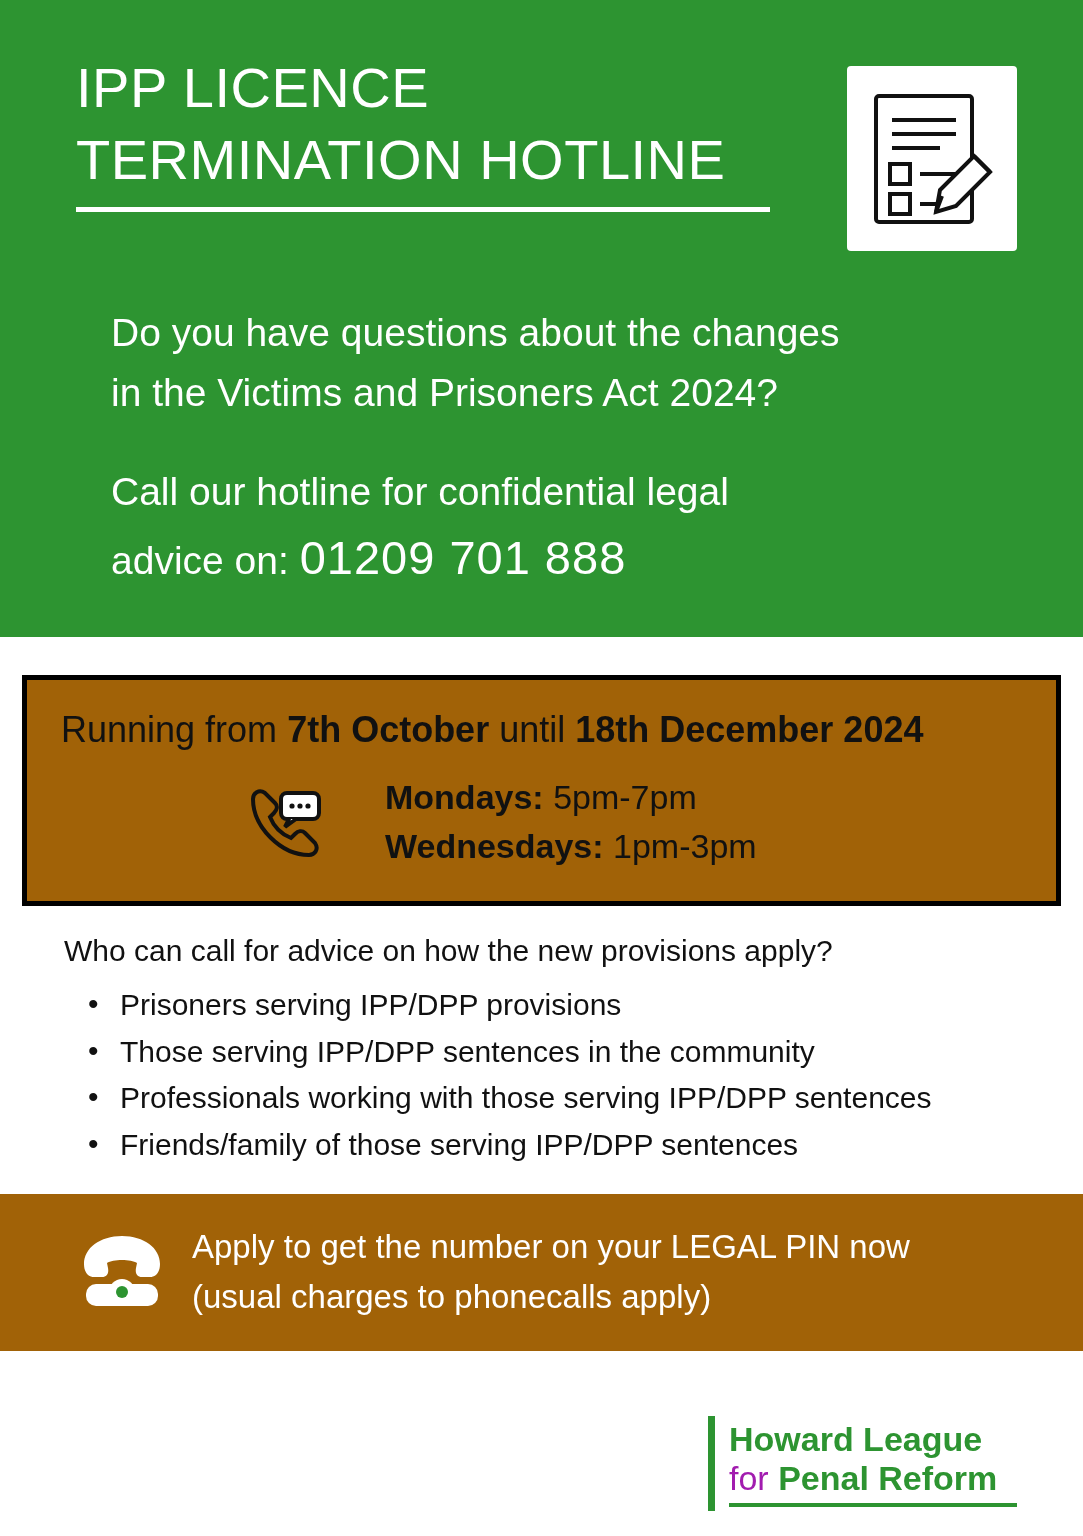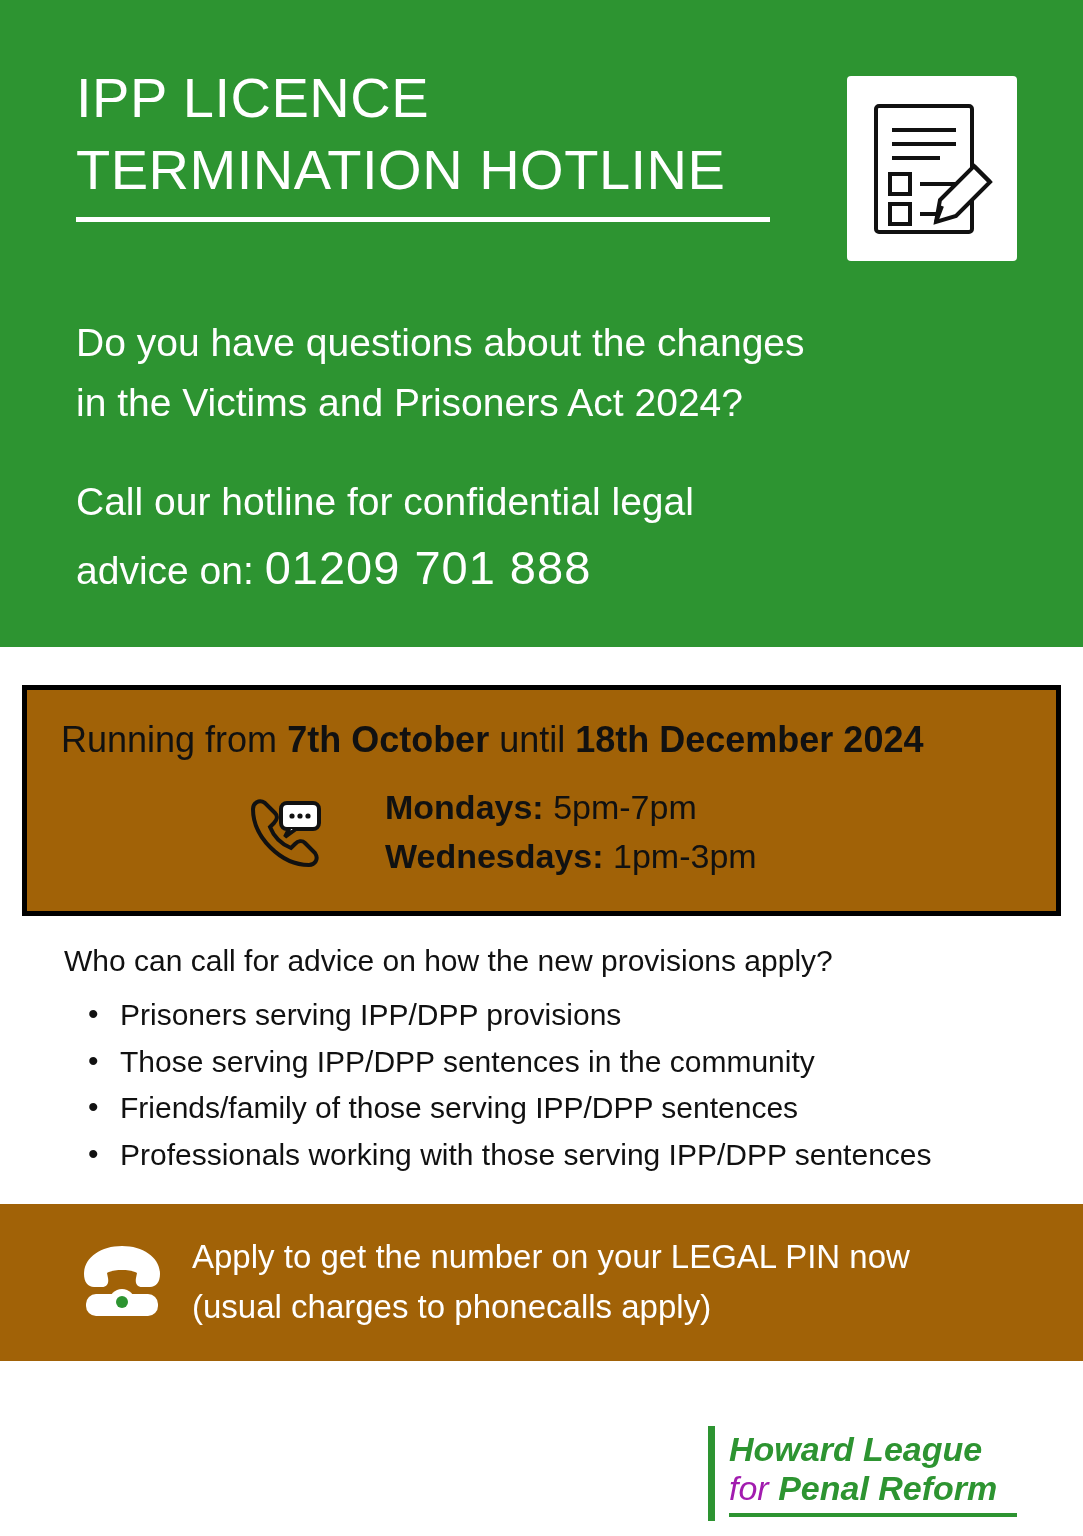--- a/index.html
+++ b/index.html
@@ -25,21 +25,20 @@
   .header-band {
     background: #2d9431;
     padding: 52px 66px 42px 76px;
     position: relative;
     min-height: 618px;
   }
   .title-row {
     display: flex;
     align-items: flex-start;
     justify-content: space-between;
-    margin-top: 10px;
   }
   .title-block {
     max-width: 710px;
   }
   .title-line {
     color: #ffffff;
     font-size: 56px;
     line-height: 1.28;
     font-weight: 400;
     letter-spacing: 0.5px;
@@ -58,20 +57,21 @@
     border-radius: 4px;
     flex: 0 0 auto;
     margin-top: 14px;
     display: flex;
     align-items: center;
     justify-content: center;
   }
 
   .header-body {
     margin-top: 52px;
+    margin-left: 35px;
   }
   .header-para {
     color: #ffffff;
     font-size: 39px;
     line-height: 1.55;
     font-weight: 400;
   }
   .header-para.second {
     margin-top: 38px;
   }
@@ -173,21 +173,20 @@
     position: relative;
     background: #ffffff;
   }
   .logo {
     position: absolute;
     right: 66px;
     bottom: 26px;
     border-left: 7px solid #2d9431;
     padding: 4px 0 4px 14px;
     text-align: left;
-    font-style: italic;
   }
   .logo-l1 {
     font-size: 34px;
     font-weight: 700;
     color: #2d9431;
     line-height: 1.15;
     white-space: nowrap;
   }
   .logo-l2 {
     font-size: 34px;
@@ -281,22 +280,22 @@
         </div>
       </div>
     </div>
   </div>
 
   <div class="who-wrap">
     <div class="who-q">Who can call for advice on how the new provisions apply?</div>
     <ul class="who-list">
       <li>Prisoners serving IPP/DPP provisions</li>
       <li>Those serving IPP/DPP sentences in the community</li>
+      <li>Professionals working with those serving IPP/DPP sentences</li>
       <li>Friends/family of those serving IPP/DPP sentences</li>
-      <li>Professionals working with those serving IPP/DPP sentences</li>
     </ul>
   </div>
 
   <div class="apply-band">
     <div class="apply-icon">
       <svg width="92" height="80" viewBox="0 0 92 80" fill="#ffffff">
         <path d="M46 4 C24 4 8 16 8 32 C8 40 12 45 18 45 L26 45 C31 45 33 41 32 36 L31 31 C37 27 55 27 61 31 L60 36 C59 41 61 45 66 45 L74 45 C80 45 84 40 84 32 C84 16 68 4 46 4 Z"></path>
         <circle cx="46" cy="60" r="13"></circle>
         <rect x="10" y="52" width="72" height="22" rx="10"></rect>
         <circle cx="46" cy="60" r="6" fill="#2d9431"></circle>

